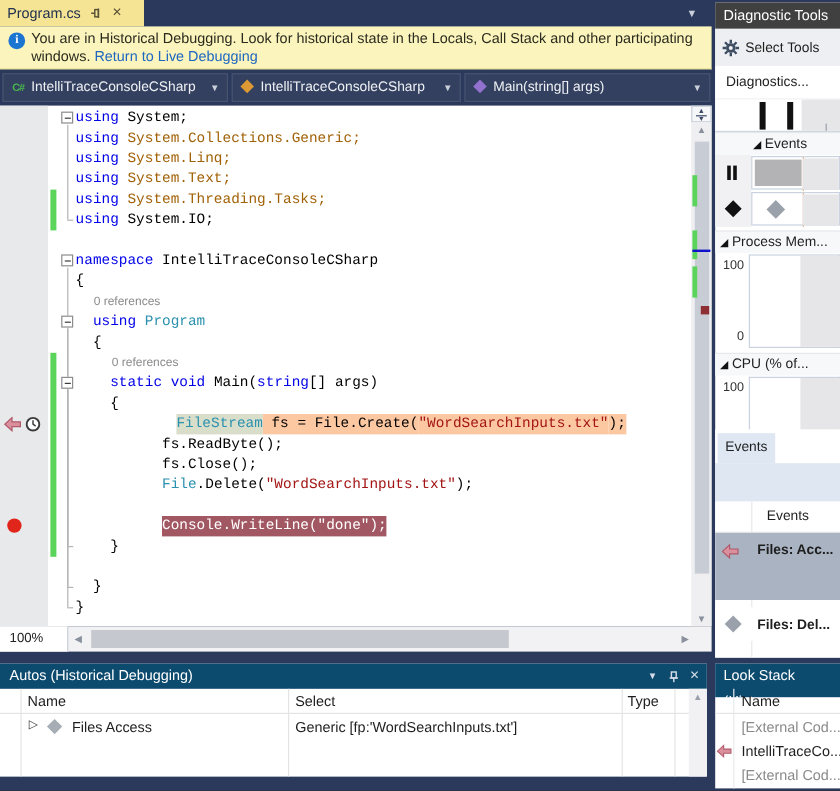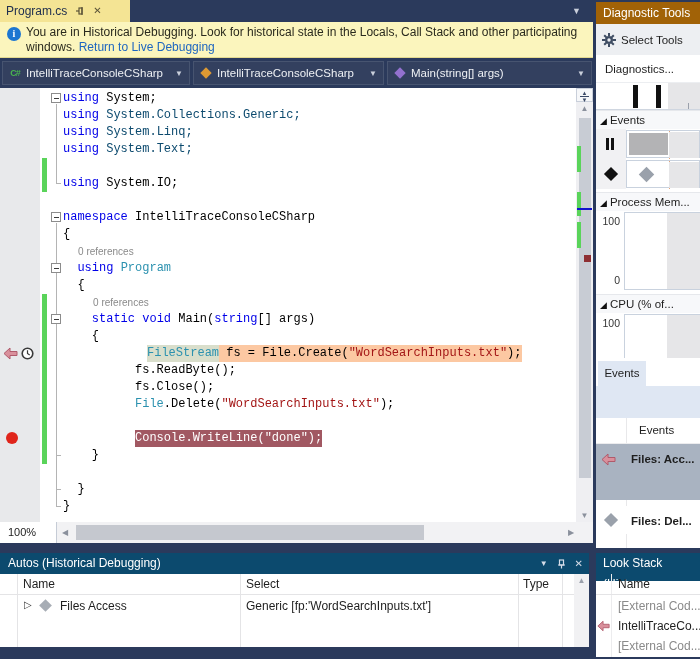--- a/index.html
+++ b/index.html
@@ -6,21 +6,21 @@
   html,body { background:#1e1e1e; }
   #app {
     position:relative; width:700px; height:659px; overflow:hidden;
     background:#2b3a5c; font-family:"Liberation Sans","DejaVu Sans",sans-serif;
     font-size:12px; color:#1e1e1e;
   }
   .abs { position:absolute; }
 
   
   #tabbar { left:0; top:0; width:593px; height:22px; background:#2b3a5c; }
-  #doc-tab { left:0; top:0; height:22px; width:130px; background:#f4e494; display:flex; align-items:center; padding:0 6px; }
+  #doc-tab { left:0; top:0; height:22px; width:120px; background:#f4e494; display:flex; align-items:center; padding:0 6px; }
   #doc-tab .title { color:#21304f; font-size:12px; }
   #doc-tab .ticon { margin-left:8px; color:#5a5338; font-size:10px; line-height:10px; }
   #tabwell-caret { left:572px; top:6px; color:#c9cfdb; font-size:9px; }
 
   
   #infobar { left:0; top:22px; width:593px; height:36px; background:#fbf5bd; border-bottom:1px solid #e3d98f; }
   #info-icon { left:7px; top:5px; width:14px; height:14px; border-radius:50%; background:#1c76d1; color:#fff;
                font-size:10px; font-weight:bold; text-align:center; line-height:14px; font-family:"Liberation Serif",serif; }
   #info-text { left:26px; top:3px; width:556px; line-height:15px; color:#2a2a1e; }
   #info-text a { color:#1e66c0; text-decoration:none; cursor:pointer; }
@@ -39,21 +39,21 @@
   #glyph-margin { left:0; top:0; width:40px; height:434px; background:#e8e9eb; }
   .cbar { position:absolute; left:42px; width:5px; background:#5ad45a; }
   .cl { position:absolute; left:0; width:560px; height:17px; line-height:17px; white-space:pre;
         font-family:Liberation Mono, monospace; font-size:12px; padding-left:63px; }
   .cl span { display:inline-block; height:17px; }
   .lens { font-family:"Liberation Sans",sans-serif; font-size:10px; color:#8a8a8a; line-height:17px; }
   .k  { color:#0000e8; }
   .ty { color:#2b91af; }
   .s  { color:#a31515; }
   .p  { color:#000000; }
-  .g  { color:#0c4a6e;text-align:center; }
+  .g  { color:#a16207;text-align:center; }
   .evg { background:#d9decb; }
   .evo { background:#fcc8a2; }
   .bp  { background:#a15862; color:#ffffff; }
   .fold { position:absolute; left:51px; width:10px; height:10px; background:#fff; border:1px solid #8c8c8c; }
   .fold::after { content:""; position:absolute; left:2px; top:4px; width:5px; height:1px; background:#3a3a3a; }
   .guide { position:absolute; left:56px; width:1px; background:#b4b4b4; }
   .gtick { position:absolute; left:56px; width:5px; height:1px; background:#b4b4b4; }
   #event-glyphs { left:3px; width:36px; height:15px; }
   #bp-glyph { left:6px; width:12px; height:12px; border-radius:50%; background:#e0251b; }
 
@@ -95,21 +95,21 @@
   #cs-body { position:absolute; left:0; top:21px; width:104px; height:83px; }
   #cs-head { position:absolute; left:0; top:0; width:104px; height:21px; border-bottom:1px solid #e4e4e6; }
   #cs-head span { position:absolute; left:22px; top:3px; }
   .csrow { position:absolute; left:0; width:104px; height:20px; line-height:20px; }
   .csrow .lbl { position:absolute; left:22px; white-space:nowrap; }
   .csrow.muted .lbl { color:#8a8a8a; }
   .cs-gutter { position:absolute; left:15px; top:0; width:1px; height:83px; background:#ececee; }
 
   
   #diag { left:596px; top:2px; width:104px; height:546px; background:#ffffff; }
-  #diag-title { position:absolute; left:0; top:0; width:104px; height:22px; background:#a16207; color:#fff;
+  #diag-title { position:absolute; left:0; top:0; width:104px; height:22px; background:#404040; color:#fff;
                 line-height:22px; padding-left:7px; font-size:12px; white-space:nowrap; }
   #diag-toolbar { position:absolute; left:0; top:22px; width:104px; height:31px; background:#edeff2;
                   display:flex; align-items:center; padding-left:6px; gap:5px; font-size:11.5px; }
   #diag-session { position:absolute; left:0; top:53px; width:104px; height:28px; background:#fff;
                   line-height:28px; padding-left:9px; font-size:11.5px; border-bottom:1px solid #eceef1; }
   #timeline { position:absolute; left:0; top:81px; width:104px; height:27px; background:#fff; border-bottom:1px solid #cfd6e0; }
   #timeline .bar { position:absolute; top:2px; width:5px; height:23px; background:#111; }
   .dim { position:absolute; top:0; background:#e6e6e8; }
   .sechead { position:absolute; left:0; width:104px; height:19px; background:#f7f8fa; border-top:1px solid #e6e8ec;
              line-height:19px; padding-left:4px; font-size:11.5px; white-space:nowrap; }
@@ -186,20 +186,21 @@
     </div>
   </div>
 
   <div id="editor" class="abs">
     <div id="glyph-margin" class="abs"></div>
     <div id="code-layer" class="abs" style="left:0;top:0;width:576px;height:434px;">
         <div class="cl" style="top: 2px;"><span class="k">using</span><span class="p"> System;</span></div>
         <div class="cl" style="top: 19px;"><span class="k">using</span><span class="g"> System.Collections.Generic;</span></div>
         <div class="cl" style="top: 36px;"><span class="k">using</span><span class="g"> System.Linq;</span></div>
         <div class="cl" style="top: 53px;"><span class="k">using</span><span class="g"> System.Text;</span></div>
+        <div class="cl" style="top: 70px;"><span class="k">using</span><span class="g"> System.Threading.Tasks;</span></div>
         <div class="cl" style="top: 87px;"><span class="k">using</span><span class="p"> System.IO;</span></div>
         <div class="cl" style="top: 104px;"></div>
         <div class="cl" style="top: 121px;"><span class="k">namespace</span><span class="p"> IntelliTraceConsoleCSharp</span></div>
         <div class="cl" style="top: 138px;"><span class="p">{</span></div>
         <div class="cl lens" style="top: 155px; padding-left: 78.06px;">0 references</div>
         <div class="cl" style="top: 172px;"><span class="p">  </span><span class="k">using</span><span class="p"> </span><span class="ty">Program</span></div>
         <div class="cl" style="top: 189px;"><span class="p">  {</span></div>
         <div class="cl lens" style="top: 206px; padding-left: 93.12px;">0 references</div>
         <div class="cl" style="top: 223px;"><span class="p">    </span><span class="k">static</span><span class="p"> </span><span class="k">void</span><span class="p"> Main(</span><span class="k">string</span><span class="p">[] args)</span></div>
         <div class="cl" style="top: 240px;"><span class="p">    {</span></div>
@@ -340,21 +341,21 @@
 
     <div id="diag-session">Diagnostics...</div>
 
     <div id="timeline">
       <div class="bar" style="left:37px;"></div>
       <div class="bar" style="left:60px;"></div>
       <div class="dim" style="left:72px; width:32px; height:26px;"></div>
       <div class="abs" style="left:92px; top:20px; width:1px; height:6px; background:#9aa0ab;"></div>
     </div>
 
-    <div class="sechead" style="top:108px;">
+    <div class="sechead" style="top:108px;text-align:center;">
       <span class="tri">◢</span><span>Events</span>
     </div>
 
     <div class="lane" style="top:127px;">
       <div class="icol">
           <div id="pausebars"><i></i><i></i></div>
         </div>
       <div class="track">
           <div id="lane1-block"></div>
         <div class="nowline" style="left:42px; height:28px;"></div>

